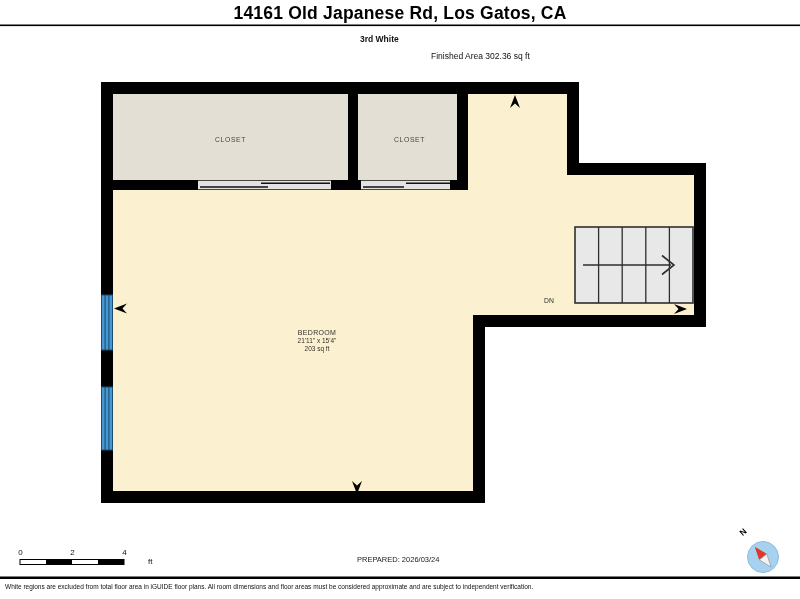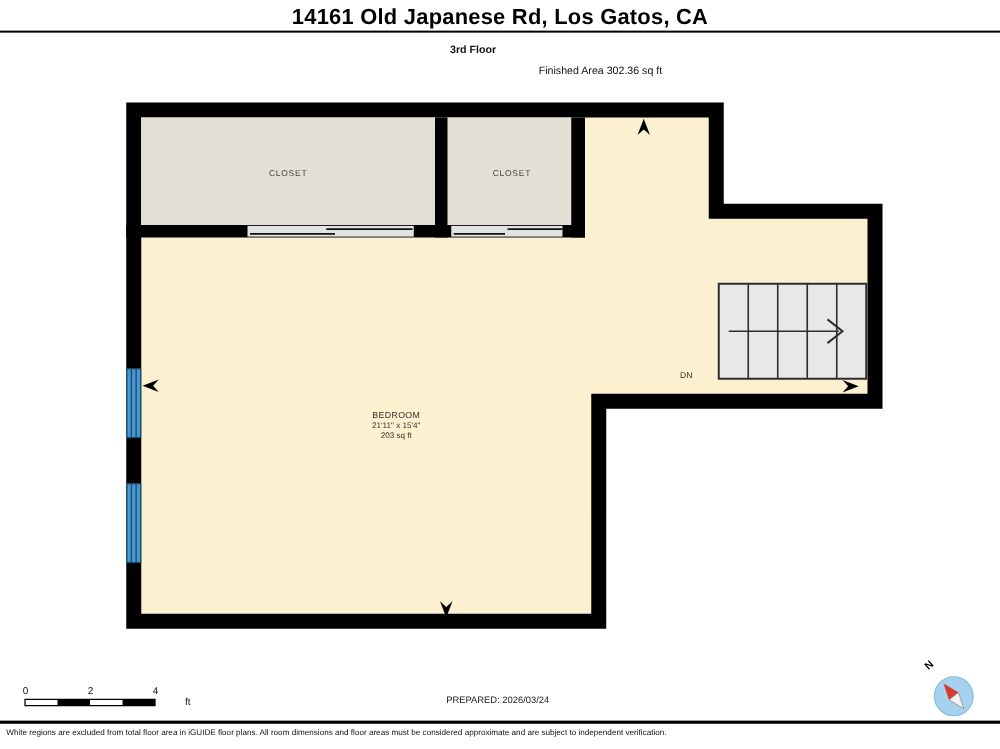--- a/index.html
+++ b/index.html
@@ -23,21 +23,21 @@
   .n-label{top:527px;left:740px;font-size:8.5px;font-weight:bold;transform:rotate(-42deg);}
   .disclaimer{top:582.5px;left:5px;font-size:6.5px;color:#111;}
   svg{position:absolute;inset:0;}
 </style>
 </head>
 <body>
 
 <div class="page">
 
   <div class="abs ctr title">14161 Old Japanese Rd, Los Gatos, CA</div>
-  <div class="abs floor-label">3rd Floor</div>
+  <div class="abs floor-label">3rd White</div>
   <div class="abs area-label">Finished Area 302.36 sq ft</div>
 
   <svg width="800" height="599" viewBox="0 0 800 599">
 
     <rect x="0" y="24.5" width="800" height="1.6" fill="#000"></rect>
 
     <path d="M107,88 H573 V169 H700 V321 H479 V497 H107 Z" fill="#fbf1d1" stroke="#000" stroke-width="12" stroke-linejoin="miter"></path>
 
     <rect x="113" y="94" width="235" height="86" fill="#e4dfd4"></rect>
     <rect x="358" y="94" width="99" height="86" fill="#e4dfd4"></rect>

